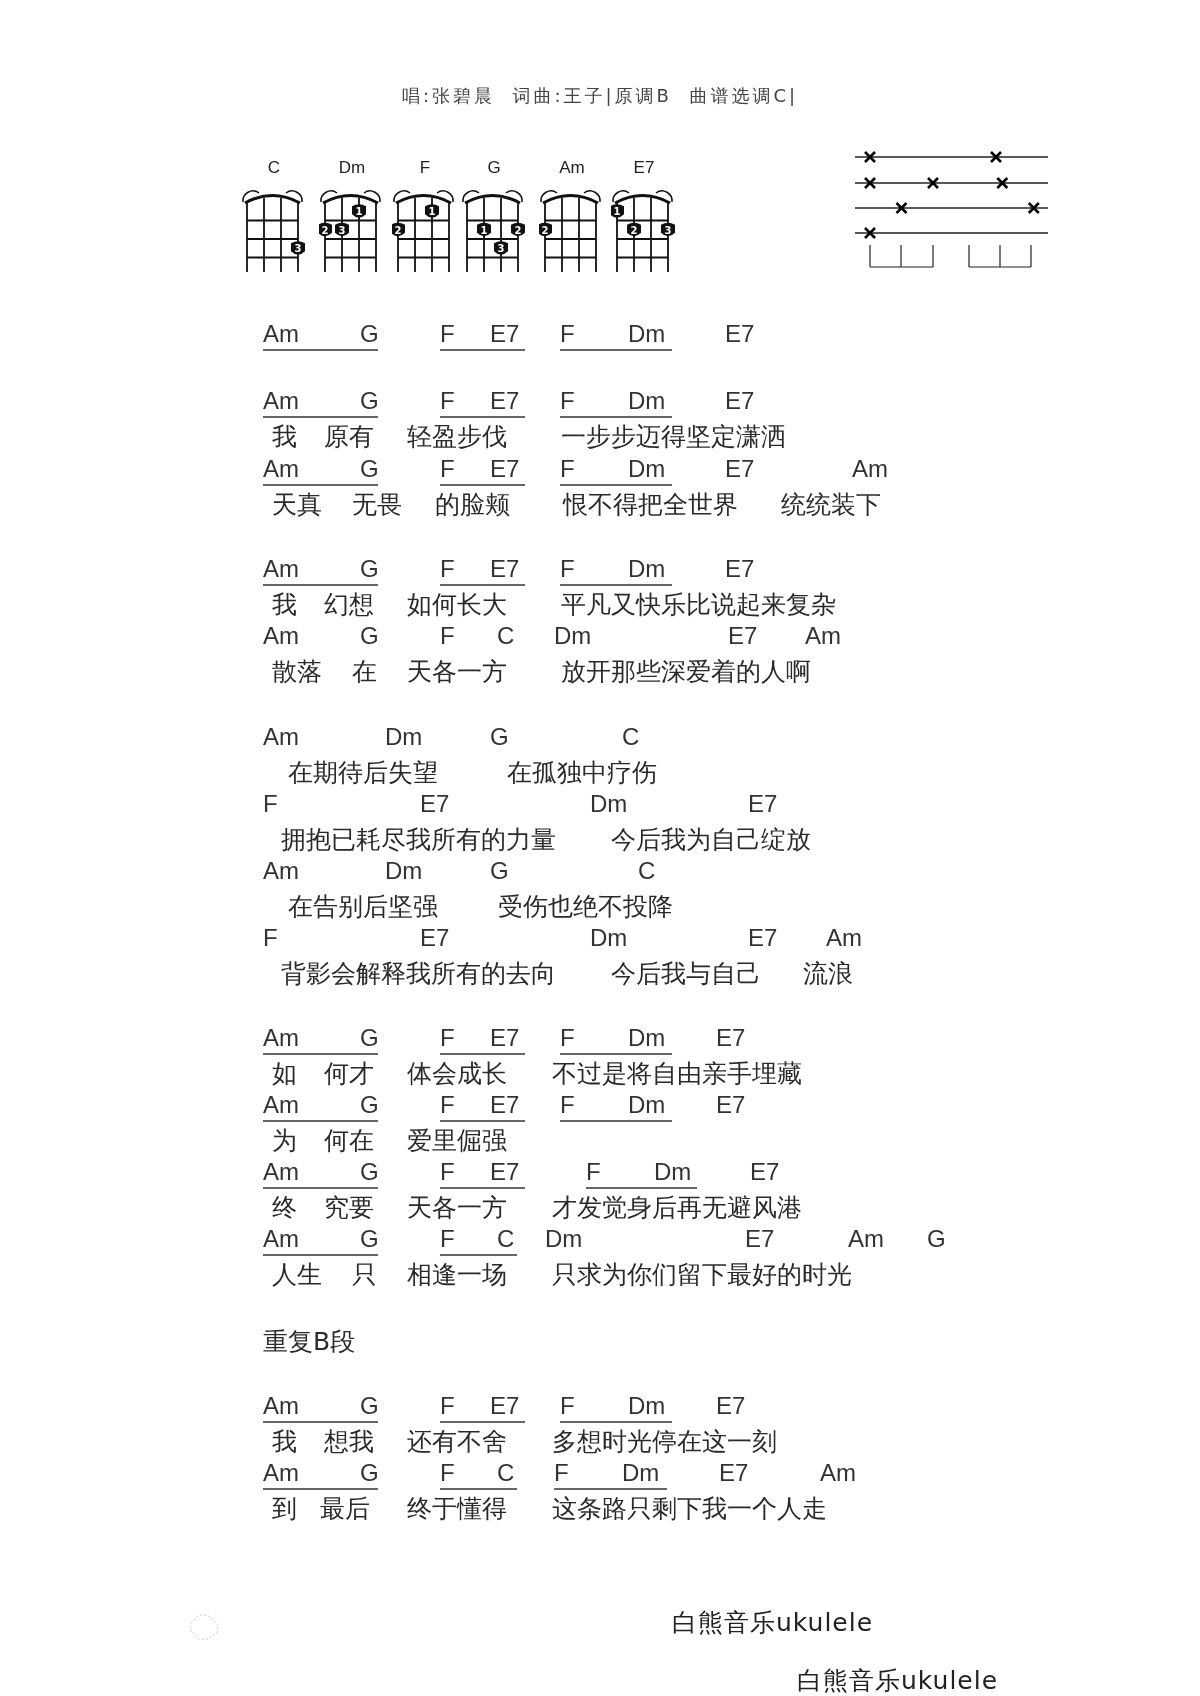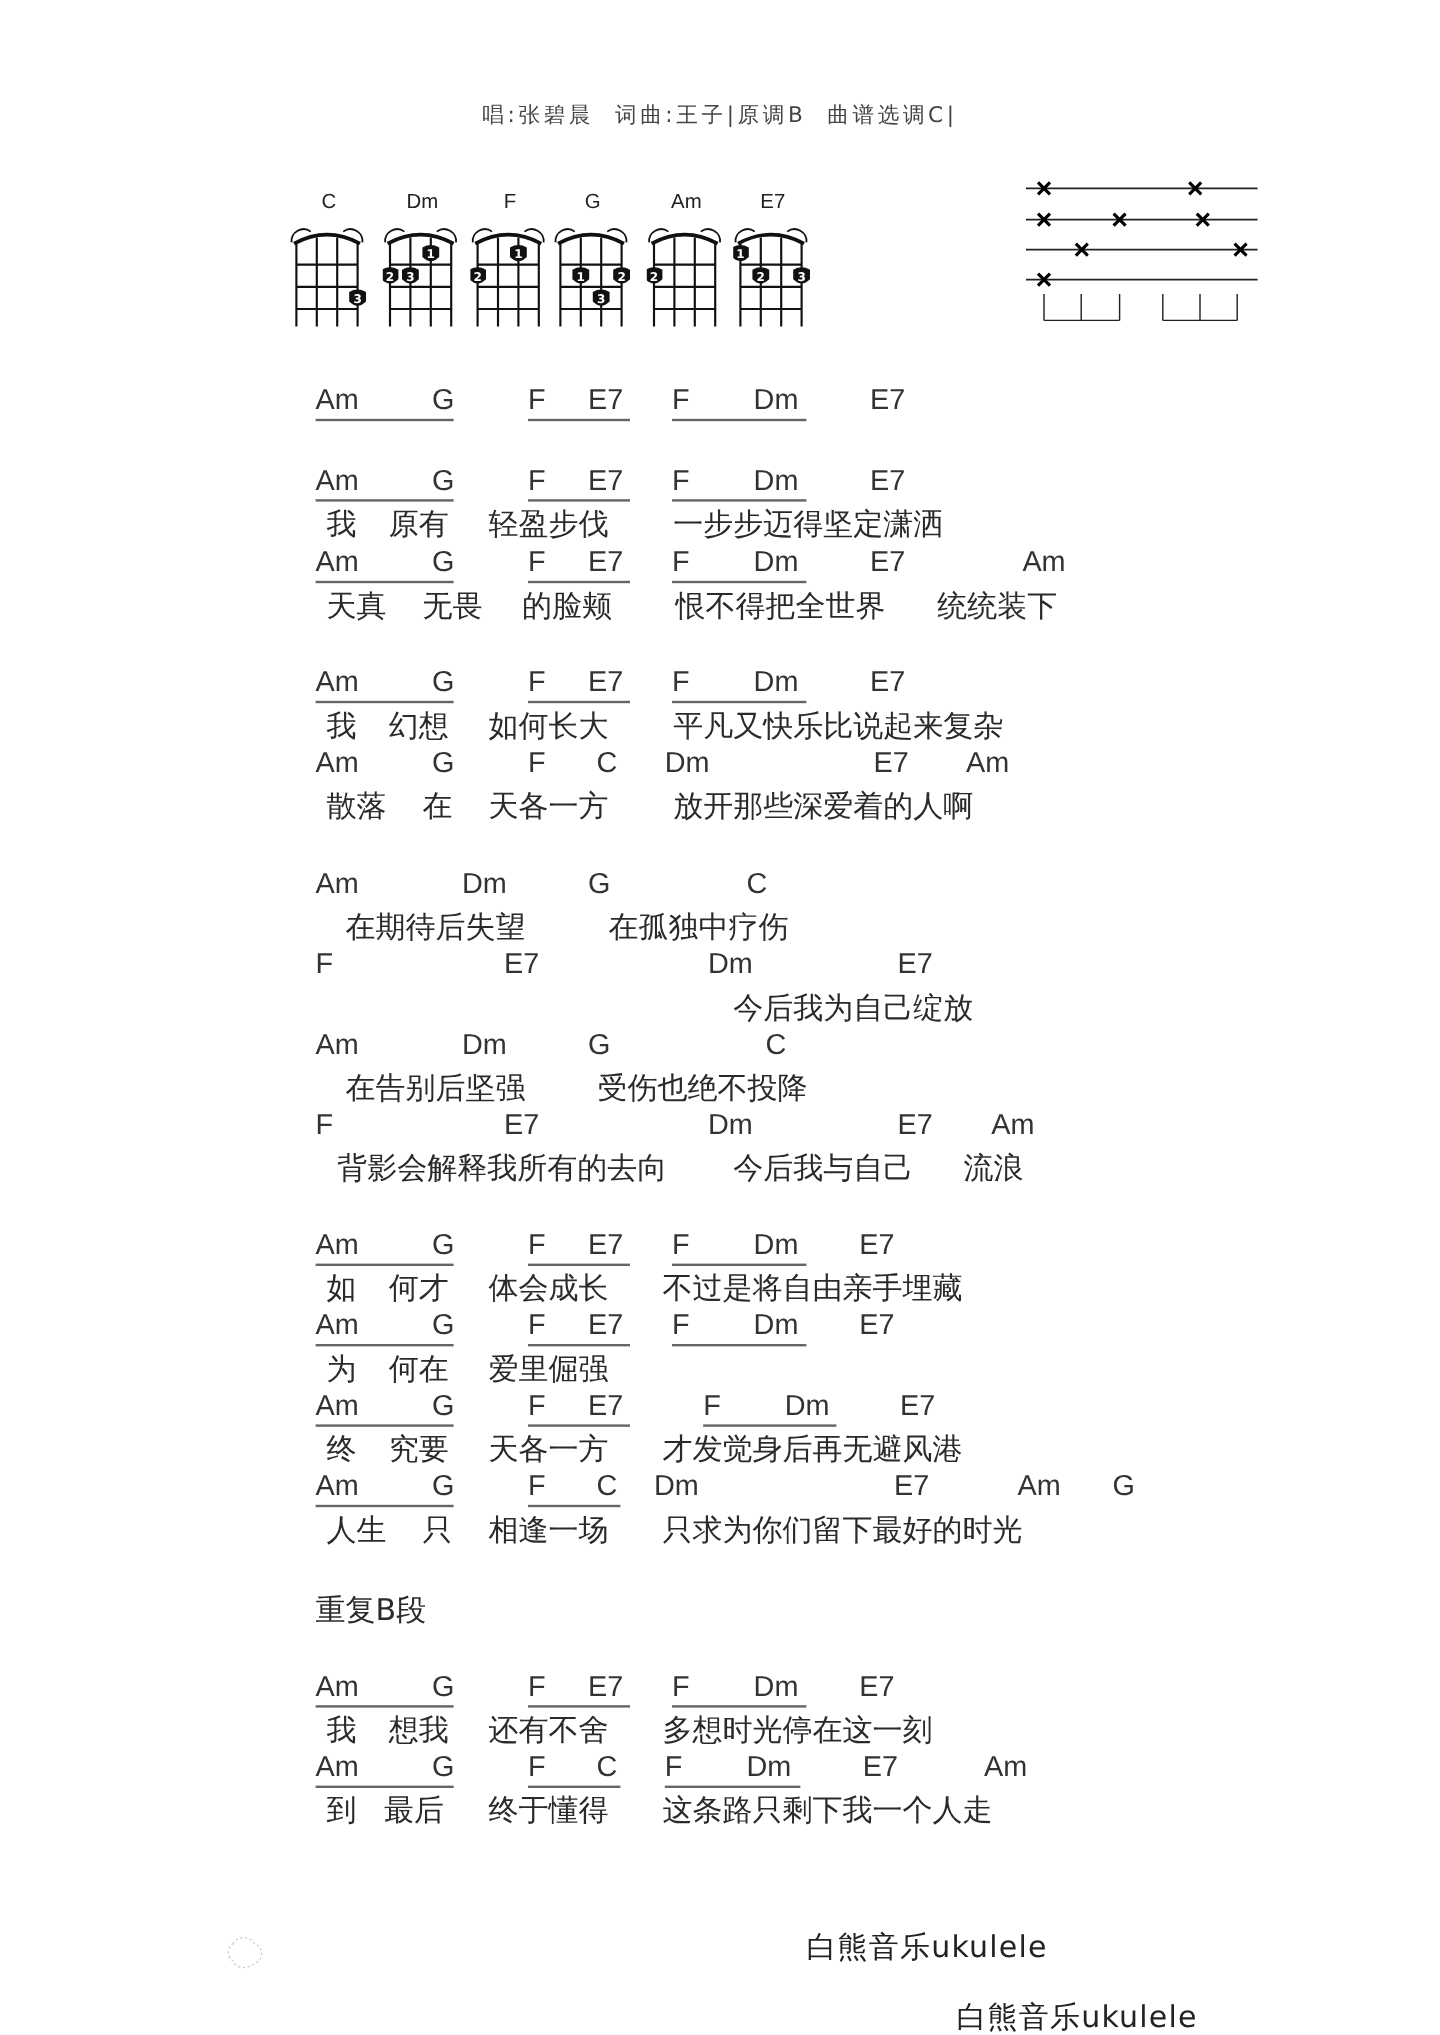--- a/index.html
+++ b/index.html
@@ -176,21 +176,21 @@
       <div class="abs chord-row" style="left: 0px; top: 555px; width: 1200px;"><span style="left: 263px;">Am</span><span style="left: 360px;">G</span><span style="left: 440px;">F</span><span style="left: 490px;">E7</span><span style="left: 560px;">F</span><span style="left: 628px;">Dm</span><span style="left: 725px;">E7</span></div>
       <div class="ul" style="left: 263px; width: 115px; top: 584px;"></div>
       <div class="ul" style="left: 440px; width: 85px; top: 584px;"></div>
       <div class="ul" style="left: 560px; width: 112px; top: 584px;"></div>
       <div class="abs lyric-row" style="left: 0px; top: 588px; width: 1200px;"><span style="left: 272px;">我</span><span style="left: 324px;">幻想</span><span style="left: 407px;">如何长大</span><span style="left: 561px;">平凡又快乐比说起来复杂</span></div>
       <div class="abs chord-row" style="left: 0px; top: 622px; width: 1200px;"><span style="left: 263px;">Am</span><span style="left: 360px;">G</span><span style="left: 440px;">F</span><span style="left: 497px;">C</span><span style="left: 554px;">Dm</span><span style="left: 728px;">E7</span><span style="left: 805px;">Am</span></div>
       <div class="abs lyric-row" style="left: 0px; top: 655px; width: 1200px;"><span style="left: 272px;">散落</span><span style="left: 352px;">在</span><span style="left: 407px;">天各一方</span><span style="left: 561px;">放开那些深爱着的人啊</span></div>
       <div class="abs chord-row" style="left: 0px; top: 723px; width: 1200px;"><span style="left: 263px;">Am</span><span style="left: 385px;">Dm</span><span style="left: 490px;">G</span><span style="left: 622px;">C</span></div>
       <div class="abs lyric-row" style="left: 0px; top: 756px; width: 1200px;"><span style="left: 288px;">在期待后失望</span><span style="left: 507px;">在孤独中疗伤</span></div>
       <div class="abs chord-row" style="left: 0px; top: 790px; width: 1200px;"><span style="left: 263px;">F</span><span style="left: 420px;">E7</span><span style="left: 590px;">Dm</span><span style="left: 748px;">E7</span></div>
-      <div class="abs lyric-row" style="left: 0px; top: 823px; width: 1200px;"><span style="left: 611px;">今后我为自己绽放</span></div>
+      <div class="abs lyric-row" style="left: 0px; top: 823px; width: 1200px;"><span style="left: 281px;">拥抱已耗尽我所有的力量</span><span style="left: 611px;">今后我为自己绽放</span></div>
       <div class="abs chord-row" style="left: 0px; top: 857px; width: 1200px;"><span style="left: 263px;">Am</span><span style="left: 385px;">Dm</span><span style="left: 490px;">G</span><span style="left: 638px;">C</span></div>
       <div class="abs lyric-row" style="left: 0px; top: 890px; width: 1200px;"><span style="left: 288px;">在告别后坚强</span><span style="left: 498px;">受伤也绝不投降</span></div>
       <div class="abs chord-row" style="left: 0px; top: 924px; width: 1200px;"><span style="left: 263px;">F</span><span style="left: 420px;">E7</span><span style="left: 590px;">Dm</span><span style="left: 748px;">E7</span><span style="left: 826px;">Am</span></div>
       <div class="abs lyric-row" style="left: 0px; top: 957px; width: 1200px;"><span style="left: 281px;">背影会解释我所有的去向</span><span style="left: 611px;">今后我与自己</span><span style="left: 803px;">流浪</span></div>
       <div class="abs chord-row" style="left: 0px; top: 1024px; width: 1200px;"><span style="left: 263px;">Am</span><span style="left: 360px;">G</span><span style="left: 440px;">F</span><span style="left: 490px;">E7</span><span style="left: 560px;">F</span><span style="left: 628px;">Dm</span><span style="left: 716px;">E7</span></div>
       <div class="ul" style="left: 263px; width: 115px; top: 1053px;"></div>
       <div class="ul" style="left: 440px; width: 85px; top: 1053px;"></div>
       <div class="ul" style="left: 560px; width: 112px; top: 1053px;"></div>
       <div class="abs lyric-row" style="left: 0px; top: 1057px; width: 1200px;"><span style="left: 272px;">如</span><span style="left: 324px;">何才</span><span style="left: 407px;">体会成长</span><span style="left: 552px;">不过是将自由亲手埋藏</span></div>
       <div class="abs chord-row" style="left: 0px; top: 1091px; width: 1200px;"><span style="left: 263px;">Am</span><span style="left: 360px;">G</span><span style="left: 440px;">F</span><span style="left: 490px;">E7</span><span style="left: 560px;">F</span><span style="left: 628px;">Dm</span><span style="left: 716px;">E7</span></div>

